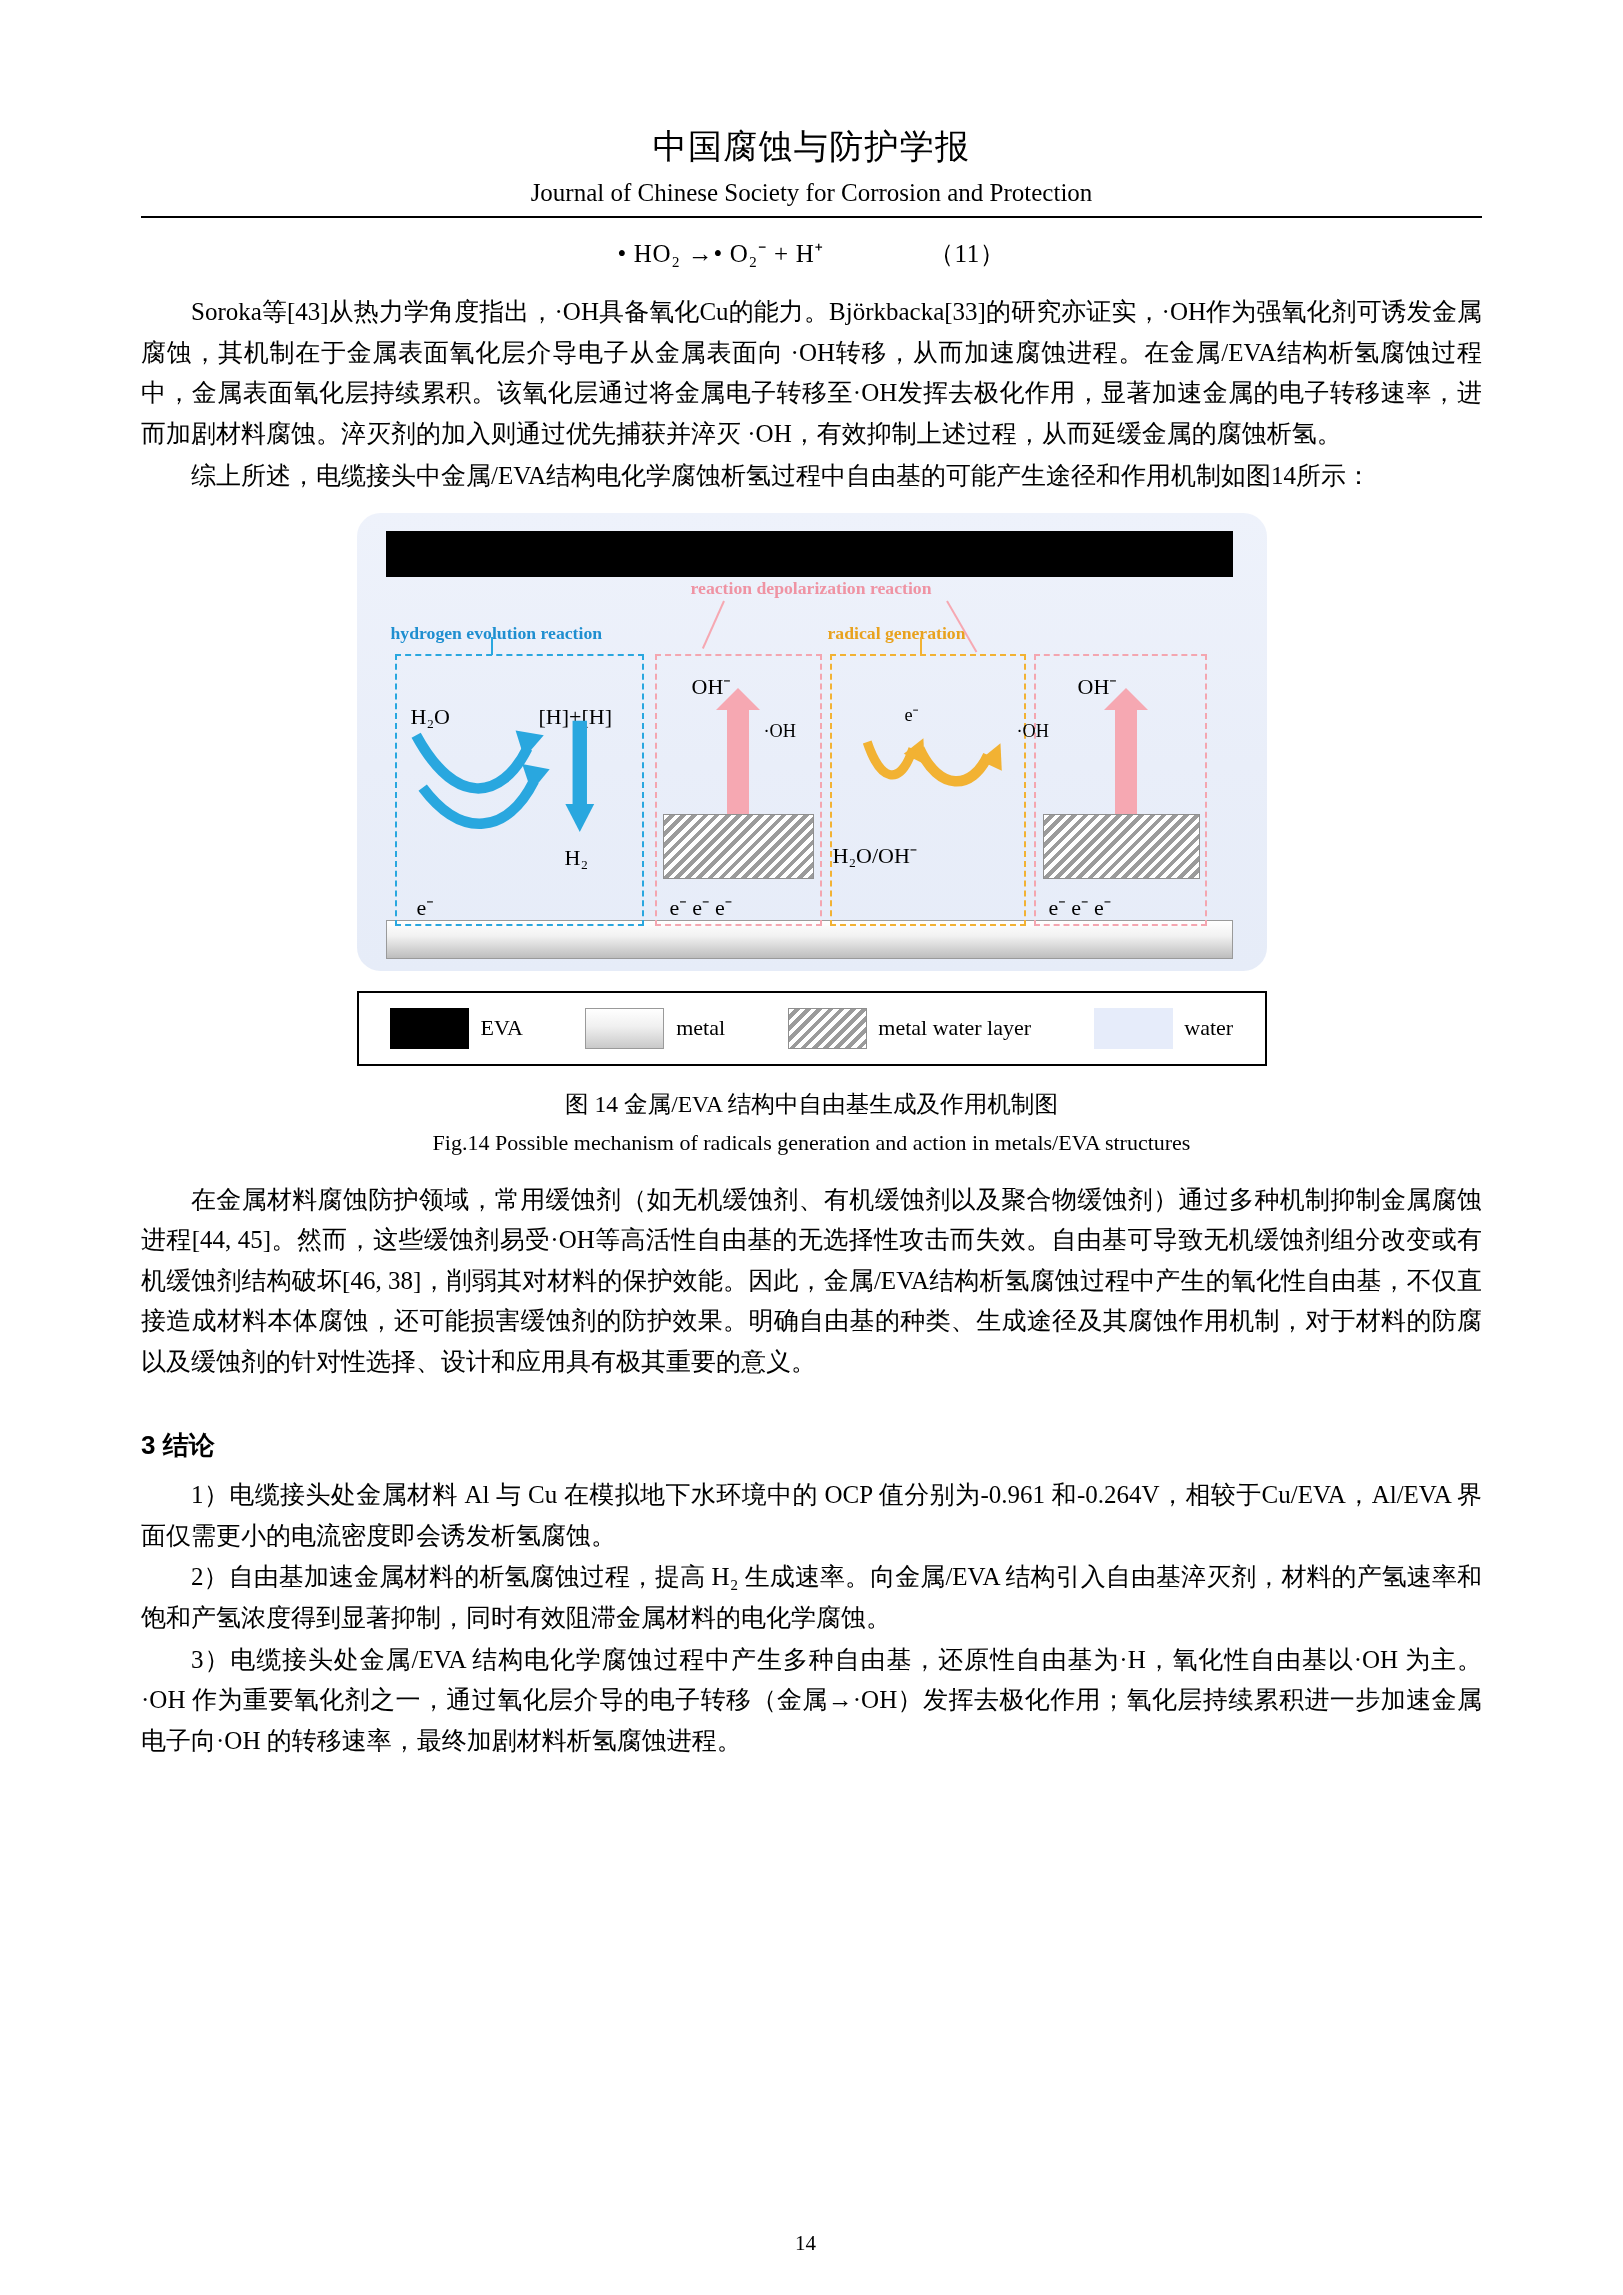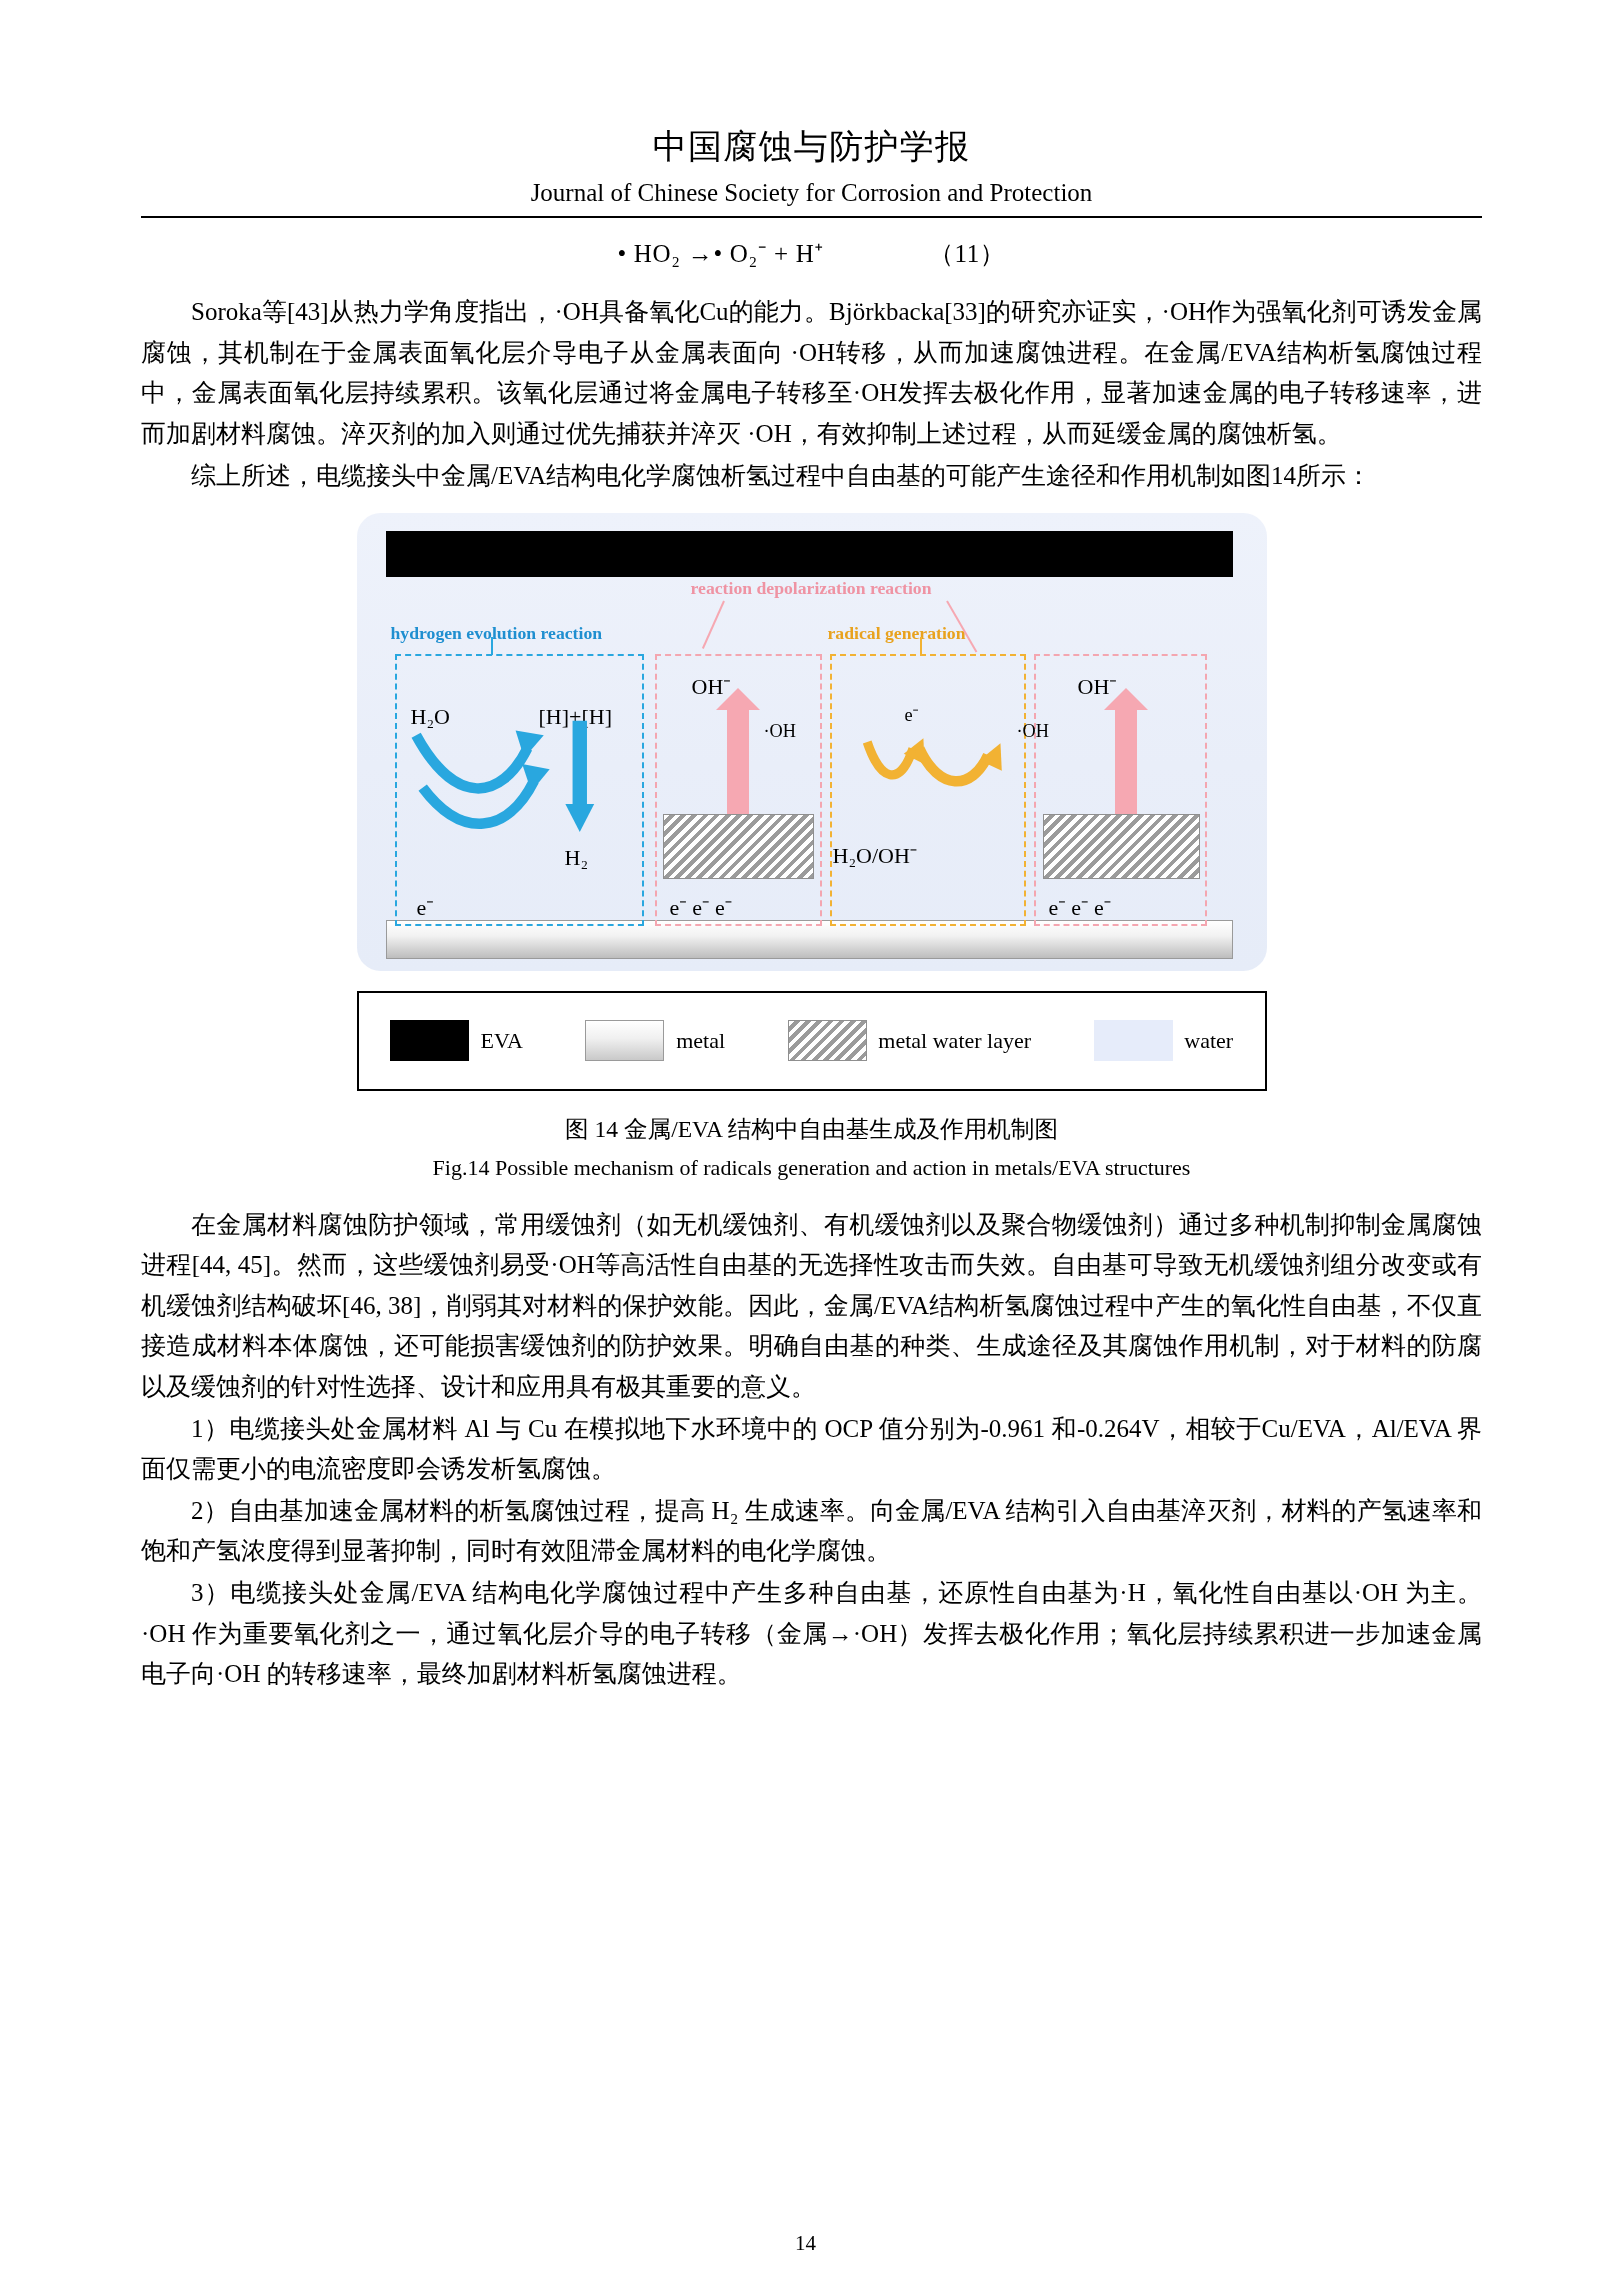--- a/index.html
+++ b/index.html
@@ -125,21 +125,21 @@
     left:-11px; top:-21px;
     border-left: 22px solid transparent;
     border-right: 22px solid transparent;
     border-bottom: 22px solid #f6a8b2;
   }
   .legend-box {
     width: 910px;
     margin-top: 19.6px;
     border: 2px solid #000;
     box-sizing: border-box;
-    height: 100px;
+    height: 75px;
     display: flex;
     align-items: center;
     justify-content: space-around;
     background: #fff;
   }
   .legend-item { display: flex; align-items: center; gap: 11.8px; }
   .legend-swatch { width: 79px; height: 41px; box-sizing: border-box; }
   .sw-eva { background:#000; }
   .sw-metal { background: linear-gradient(180deg,#ffffff 0%,#f0f0f0 45%,#c9c9c9 100%); border:1.3px solid #9a9a9a;}
   .sw-oxide { background: repeating-linear-gradient(135deg,#ffffff 0 3.9px,#9b9b9b 3.9px 7.9px); border:1.3px solid #8f8f8f;}
@@ -273,20 +273,21 @@
       </div>
     </div>
 
     <div class="fig-cap-cn">图 14  金属/EVA 结构中自由基生成及作用机制图</div>
     <div class="fig-cap-en">Fig.14 Possible mechanism of radicals generation and action in metals/EVA structures</div>
   </div>
 
   <div class="spacer-top"></div>
   <p class="body">在金属材料腐蚀防护领域，常用缓蚀剂（如无机缓蚀剂、有机缓蚀剂以及聚合物缓蚀剂）通过多种机制抑制金属腐蚀进程[44, 45]。然而，这些缓蚀剂易受·OH等高活性自由基的无选择性攻击而失效。自由基可导致无机缓蚀剂组分改变或有机缓蚀剂结构破坏[46, 38]，削弱其对材料的保护效能。因此，金属/EVA结构析氢腐蚀过程中产生的氧化性自由基，不仅直接造成材料本体腐蚀，还可能损害缓蚀剂的防护效果。明确自由基的种类、生成途径及其腐蚀作用机制，对于材料的防腐以及缓蚀剂的针对性选择、设计和应用具有极其重要的意义。</p>
 
+  <h2 class="section">3  结论</h2>
   <div class="concl">
     <p class="body">1）电缆接头处金属材料 Al 与 Cu 在模拟地下水环境中的 OCP 值分别为-0.961 和-0.264V，相较于Cu/EVA，Al/EVA 界面仅需更小的电流密度即会诱发析氢腐蚀。</p>
     <p class="body">2）自由基加速金属材料的析氢腐蚀过程，提高 H₂ 生成速率。向金属/EVA 结构引入自由基淬灭剂，材料的产氢速率和饱和产氢浓度得到显著抑制，同时有效阻滞金属材料的电化学腐蚀。</p>
     <p class="body">3）电缆接头处金属/EVA 结构电化学腐蚀过程中产生多种自由基，还原性自由基为·H，氧化性自由基以·OH 为主。·OH 作为重要氧化剂之一，通过氧化层介导的电子转移（金属→·OH）发挥去极化作用；氧化层持续累积进一步加速金属电子向·OH 的转移速率，最终加剧材料析氢腐蚀进程。</p>
   </div>
 
   <div class="page-number">14</div>
 </div>
 
 

